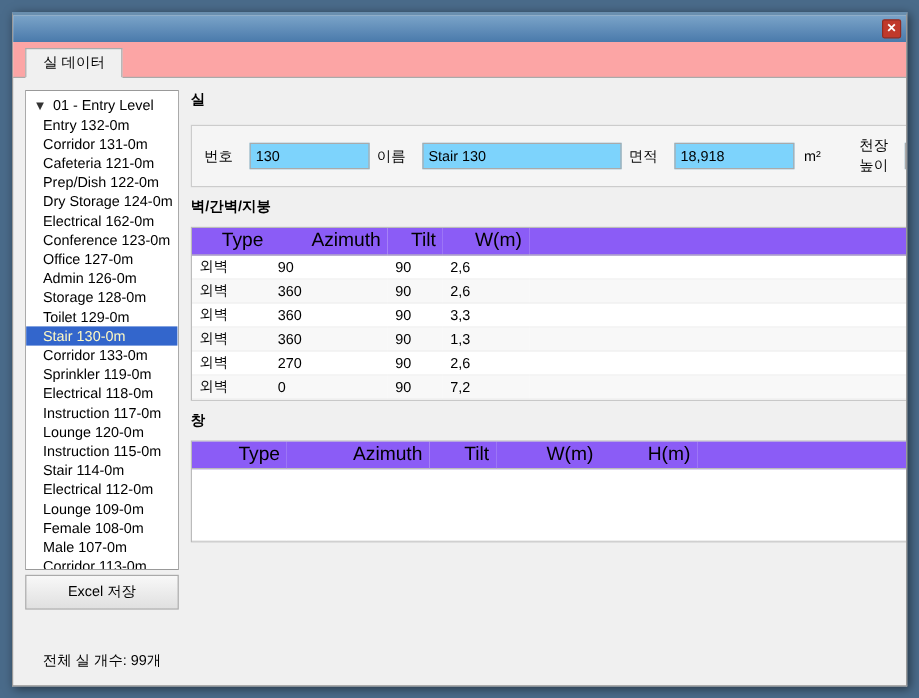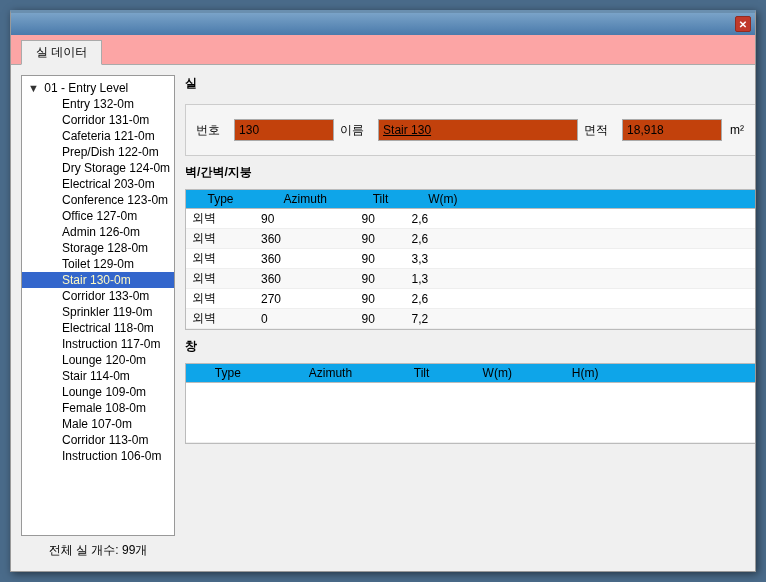--- a/index.html
+++ b/index.html
@@ -101,35 +101,36 @@
     }
     .tree-item.selected {
       background: #3366cc;
       color: #fef9c3;
     }
     .tree-item.level-0 {
       padding-left: 6px;
       font-size: 12px;
     }
     .tree-item.level-1 {
-      padding-left: 40px;
+      padding-left: 14px;
     }
     .excel-btn {
       background: linear-gradient(to bottom, #f8f8f8, #e0e0e0);
       border: 1px solid #aaa;
       padding: 5px 0;
       text-align: center;
       cursor: pointer;
       font-size: 12px;
       width: 100%;
     }
     .status-bar {
       text-align: center;
       font-size: 12px;
       padding: 2px 0;
+      margin-top: 28px;
     }
     .right-panel {
       flex: 1;
       display: flex;
       flex-direction: column;
       gap: 8px;
     }
     .section-title {
       font-size: 12px;
       font-weight: bold;
@@ -147,50 +148,50 @@
       display: flex;
       align-items: center;
       gap: 8px;
     }
     .info-label {
       font-size: 12px;
       min-width: 30px;
     }
     .info-input {
       border: 1px solid #aaa;
-      background: #c2410c;
+      background: #7dd3fc;
       padding: 2px 4px;
       font-size: 12px;
       height: 22px;
     }
-    .info-input.wide { width: 200px; text-decoration: underline; }
+    .info-input.wide { width: 166px; }
     .info-input.medium { width: 100px; }
     .info-input.small { width: 60px; }
     .wall-section, .window-section {
       display: flex;
       flex-direction: column;
       gap: 4px;
     }
     .data-table {
       border: 1px solid #bbb;
       background: white;
       font-size: 12px;
       width: 100%;
     }
     .data-table table {
       width: 100%;
       border-collapse: collapse;
     }
     .data-table th {
-      background: #0ea5e9;
+      background: #8b5cf6;
       border-bottom: 1px solid #bbb;
       padding: 2px 6px;
-      text-align: center;
+      text-align: right;
       font-weight: normal;
-      font-size: 12px;
+      font-size: 16px;
     }
     .data-table td {
       padding: 1px 6px;
       font-size: 12px;
       border-bottom: 1px solid #eee;
     }
     .data-table tr:nth-child(even) td { background: #f8f8f8; }
     .tree-expand { color: #333; margin-right: 2px; font-size: 11px; }
   </style>
 </head>
@@ -208,40 +209,43 @@
       <div class="tree-container">
         <div class="tree-item level-0">
           <span class="tree-expand">▼</span>
           <span>01 - Entry Level</span>
         </div>
         <div class="tree-item level-1">Entry 132-0m</div>
         <div class="tree-item level-1">Corridor 131-0m</div>
         <div class="tree-item level-1">Cafeteria 121-0m</div>
         <div class="tree-item level-1">Prep/Dish 122-0m</div>
         <div class="tree-item level-1">Dry Storage 124-0m</div>
-        <div class="tree-item level-1">Electrical 203-0m</div>
+        <div class="tree-item level-1">Electrical 162-0m</div>
         <div class="tree-item level-1">Conference 123-0m</div>
         <div class="tree-item level-1">Office 127-0m</div>
         <div class="tree-item level-1">Admin 126-0m</div>
         <div class="tree-item level-1">Storage 128-0m</div>
         <div class="tree-item level-1">Toilet 129-0m</div>
         <div class="tree-item level-1 selected">Stair 130-0m</div>
         <div class="tree-item level-1">Corridor 133-0m</div>
         <div class="tree-item level-1">Sprinkler 119-0m</div>
         <div class="tree-item level-1">Electrical 118-0m</div>
         <div class="tree-item level-1">Instruction 117-0m</div>
         <div class="tree-item level-1">Lounge 120-0m</div>
+        <div class="tree-item level-1">Instruction 115-0m</div>
         <div class="tree-item level-1">Stair 114-0m</div>
+        <div class="tree-item level-1">Electrical 112-0m</div>
         <div class="tree-item level-1">Lounge 109-0m</div>
         <div class="tree-item level-1">Female 108-0m</div>
         <div class="tree-item level-1">Male 107-0m</div>
         <div class="tree-item level-1">Corridor 113-0m</div>
         <div class="tree-item level-1">Instruction 106-0m</div>
 
       </div>
+      <button class="excel-btn">Excel 저장</button>
       <div class="status-bar">전체 실 개수: 99개</div>
     </div>
 
     <div class="right-panel">
       <div class="section-title">실</div>
       <div class="info-section">
         <div class="info-row">
           <span class="info-label">번호</span>
           <input class="info-input medium" type="text" readonly="" value="130" style="">
         </div>

